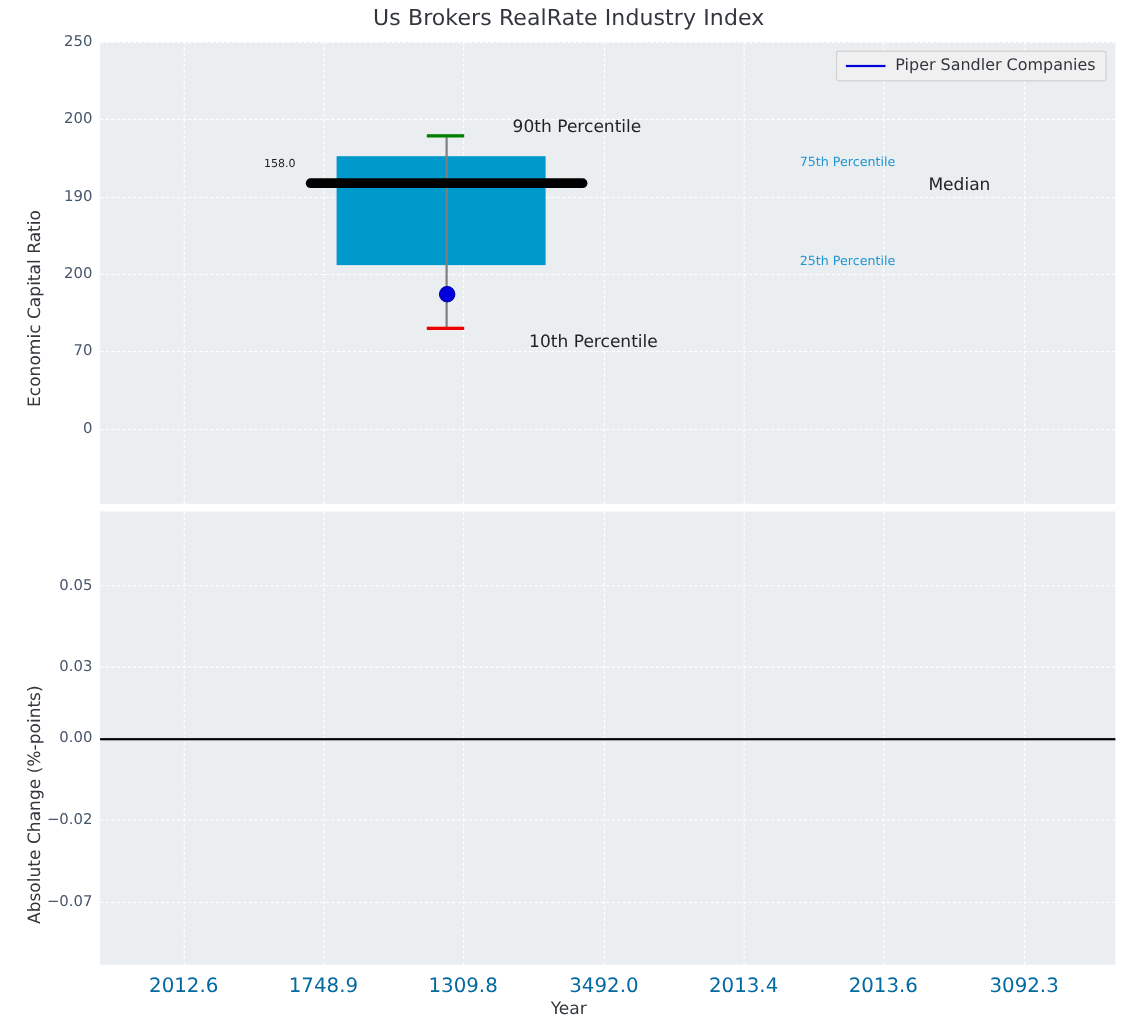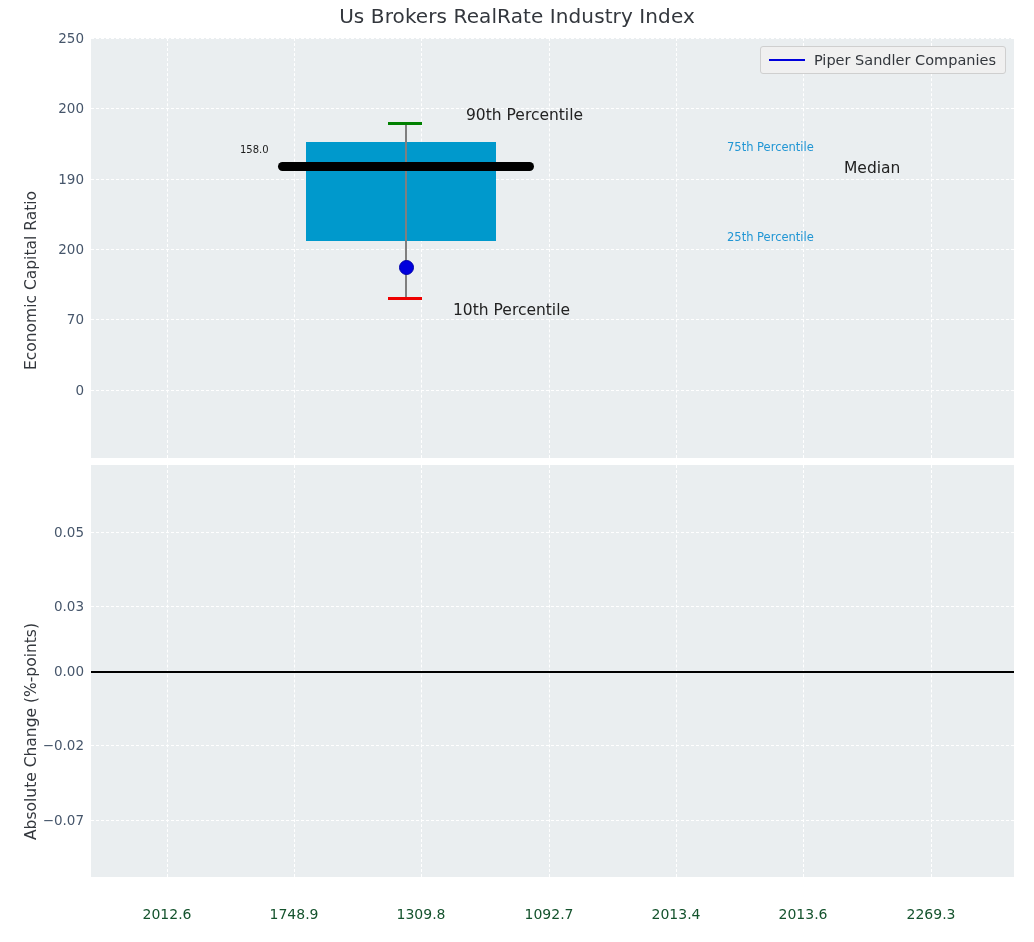--- a/index.html
+++ b/index.html
@@ -27,21 +27,21 @@
   .hgrid{height:0;border-top:1.3px dashed #ffffff;left:0;right:0;}
 
   
   .ytick{
     position:absolute;right:0;text-align:right;
     font-size:13.5px;color:#46566b;white-space:nowrap;
     transform:translateY(-50%);
   }
   .ytick-col{position:absolute;left:0;width:84px;}
   .xtick{
-    position:absolute;top:906px;font-size:14px;color:#14532d;
+    position:absolute;top:886px;font-size:18px;color:#0369a1;
     transform:translateX(-50%);white-space:nowrap;
   }
 
   
   .ylabel{
     position:absolute;font-size:15.5px;color:#33373d;white-space:nowrap;
     transform-origin:0 0;transform:rotate(-90deg);
   }
   #ylabel-top{left:22px;top:370px;}
   #ylabel-bottom{left:22px;top:840px;}
@@ -116,21 +116,21 @@
     <div class="cap red" style="left:297px;top:259px;width:34px"></div>
 
     <div class="median-line" style="left:187px;top:124px;width:256px"></div>
 
     <div class="marker-dot" style="left:308px;top:222px"></div>
 
     <div class="ann ann-value" style="left:121px;top:106px">158.0</div>
 
     <div class="ann ann-dark" style="left:375px;top:68px">90th Percentile</div>
 
-    <div class="ann ann-dark" style="left:362px;top:263px">10th Percentile</div>
+    <div class="ann ann-dark" style="left:390px;top:263px">10th Percentile</div>
 
     <div class="ann ann-blue" style="left:636px;top:102px">75th Percentile</div>
 
     <div class="ann ann-blue" style="left:636px;top:192px">25th Percentile</div>
 
     <div class="ann ann-dark" style="left:753px;top:121px">Median</div>
 
     <div class="legend">
       <span class="legend-swatch"></span>
       <span class="legend-text">Piper Sandler Companies</span>
@@ -172,19 +172,20 @@
     <div class="ytick" style="top:671px">0.00</div>
     <div class="ytick" style="top:745px">−0.02</div>
     <div class="ytick" style="top:820px">−0.07</div>
   </div>
 
   <div class="ylabel" id="ylabel-bottom">Absolute Change (%-points)</div>
 
   <div class="xtick" style="left:167px">2012.6</div>
   <div class="xtick" style="left:294px">1748.9</div>
   <div class="xtick" style="left:421px">1309.8</div>
-  <div class="xtick" style="left:549px">1092.7</div>
+  <div class="xtick" style="left:549px">3492.0</div>
   <div class="xtick" style="left:676px">2013.4</div>
   <div class="xtick" style="left:803px">2013.6</div>
-  <div class="xtick" style="left:931px">2269.3</div>
+  <div class="xtick" style="left:931px">3092.3</div>
 
+  <div class="xlabel">Year</div>
 
 </div>
 
 </body></html>

